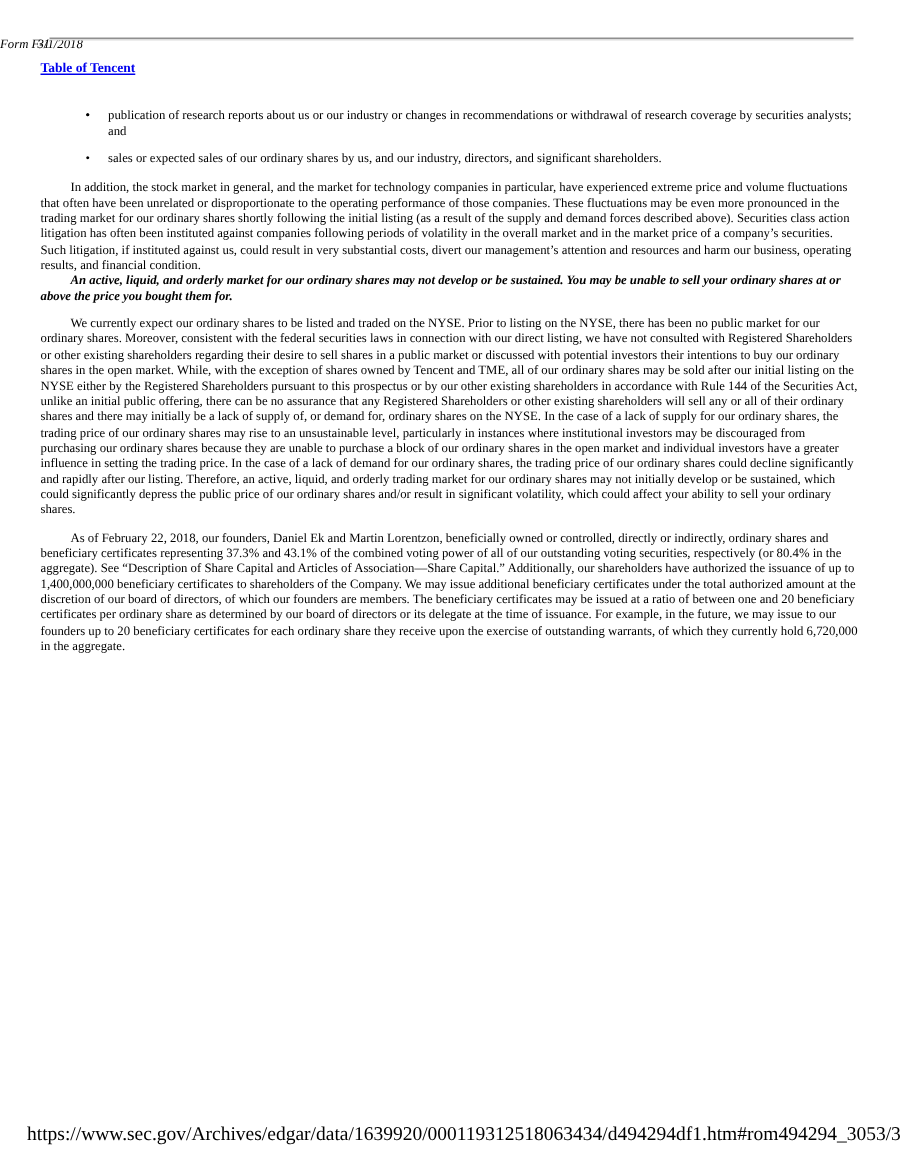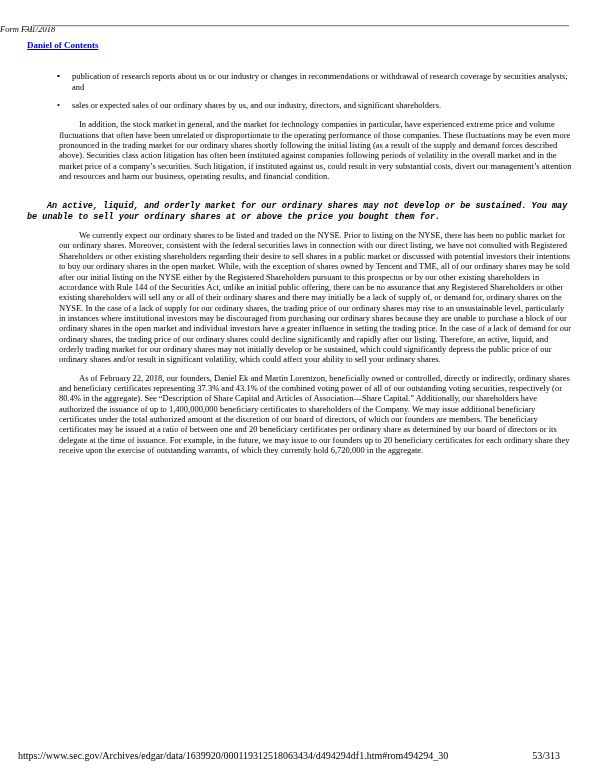--- a/index.html
+++ b/index.html
@@ -37,52 +37,52 @@
     display: inline-block;
     font-weight: 700;
     font-size: 9px;
     color: #0000ee;
     text-decoration: underline;
     margin-bottom: 13px;
     cursor: pointer;
   }
   .bullet-item { position: relative; padding-left: 45px; margin-bottom: 8px; }
   .bullet-marker { position: absolute; left: 30px; top: 0; }
-  .body-para { text-indent: 20px; margin-top: 9px; margin-left: 32px; }
+  .body-para { text-indent: 20px; margin-top: 9px; }
   .after-heading { margin-top: 8px; }
   .risk-heading {
     font-weight: 700; font-style: italic;
-    text-indent: 20px; margin-top: 20px; font-family: Liberation Mono, monospace;
+    text-indent: 20px; 
   }
   .page-number {
     position: absolute; top: 512px; left: 0; width: 100%;
     text-align: center; font-size: 8.5px;
   }
   
   .print-footer {
     position: absolute; top: 751px; left: 18px; right: 27px;
-    font-size: 10px; line-height: 9px;
+    font-size: 13px; line-height: 9px;
     display: flex; justify-content: space-between; align-items: baseline;
   }
   .pf-pages { margin-right: 13px; }
 </style>
 </head>
 <body>
 
 <div class="page">
 
   <div class="print-header">
     <span class="ph-date">3/1/2018</span>
     <span class="ph-title">Form F-1</span>
   </div>
   <div class="header-rule"></div>
 
   <div class="content">
 
-    <a class="toc-link">Daniel of Contents</a>
+    <a class="toc-link">Table of Tencent</a>
 
     <div class="bullet-list">
       <div class="bullet-item">
         <span class="bullet-marker">•</span>
       </div>
       <div class="bullet-item">
         <span class="bullet-marker">•</span>
         <span>publication of research reports about us or our industry or changes in recommendations or withdrawal of research coverage by securities analysts; and</span>
       </div>
       <div class="bullet-item">

